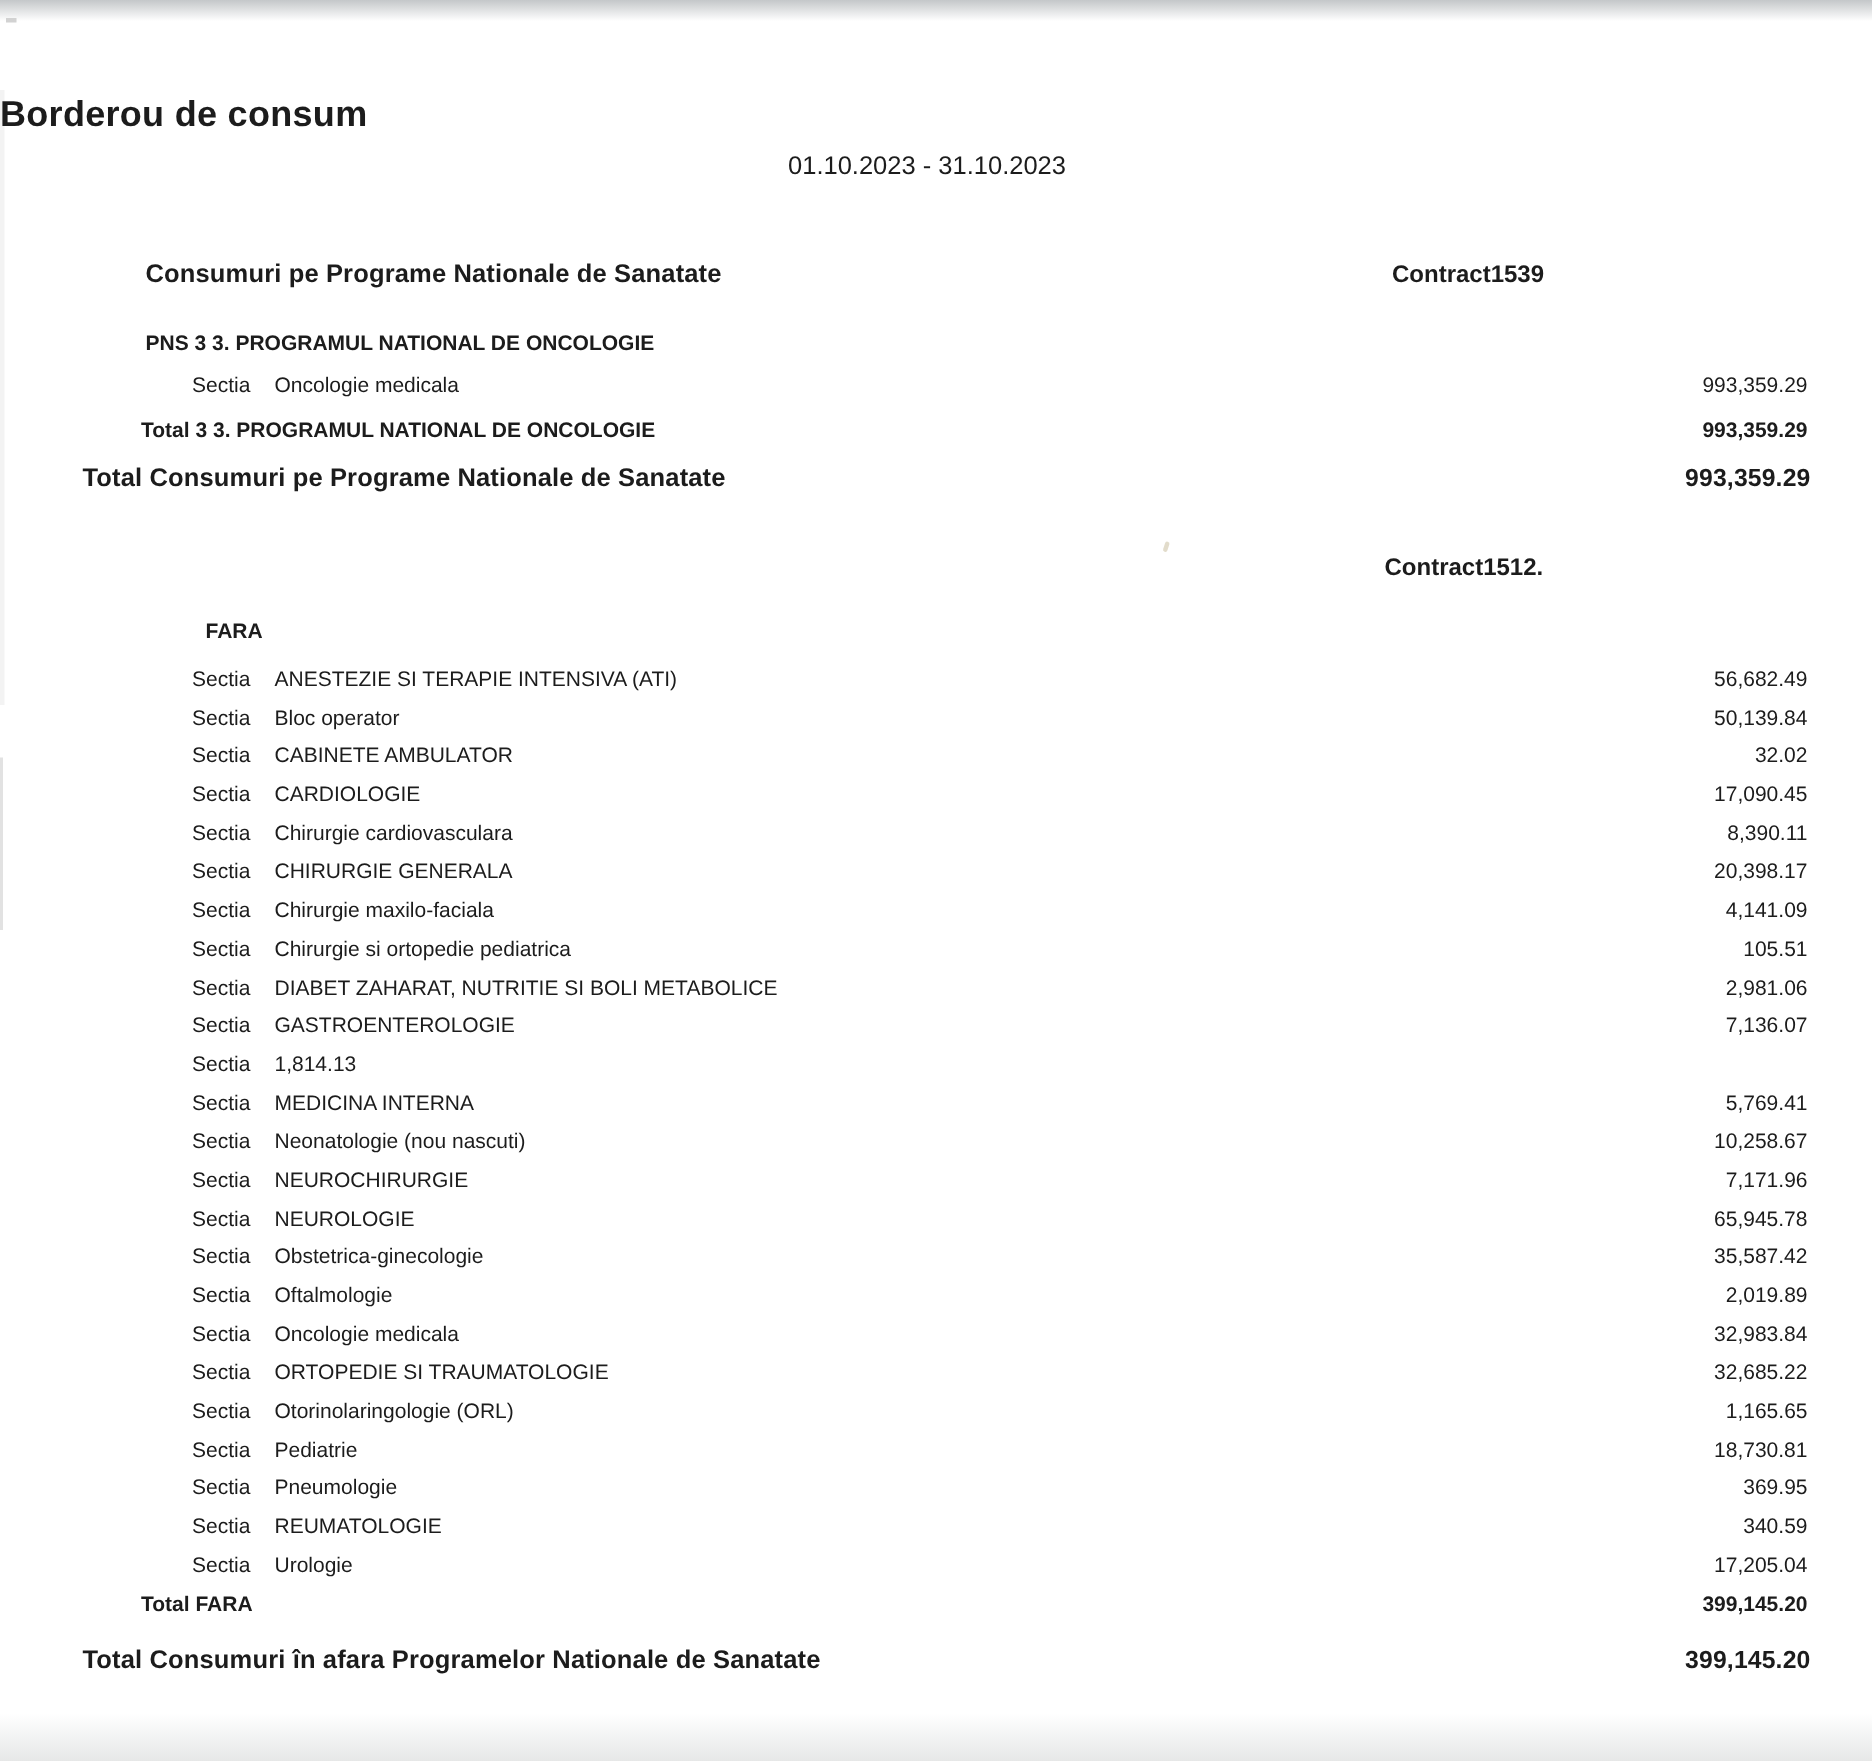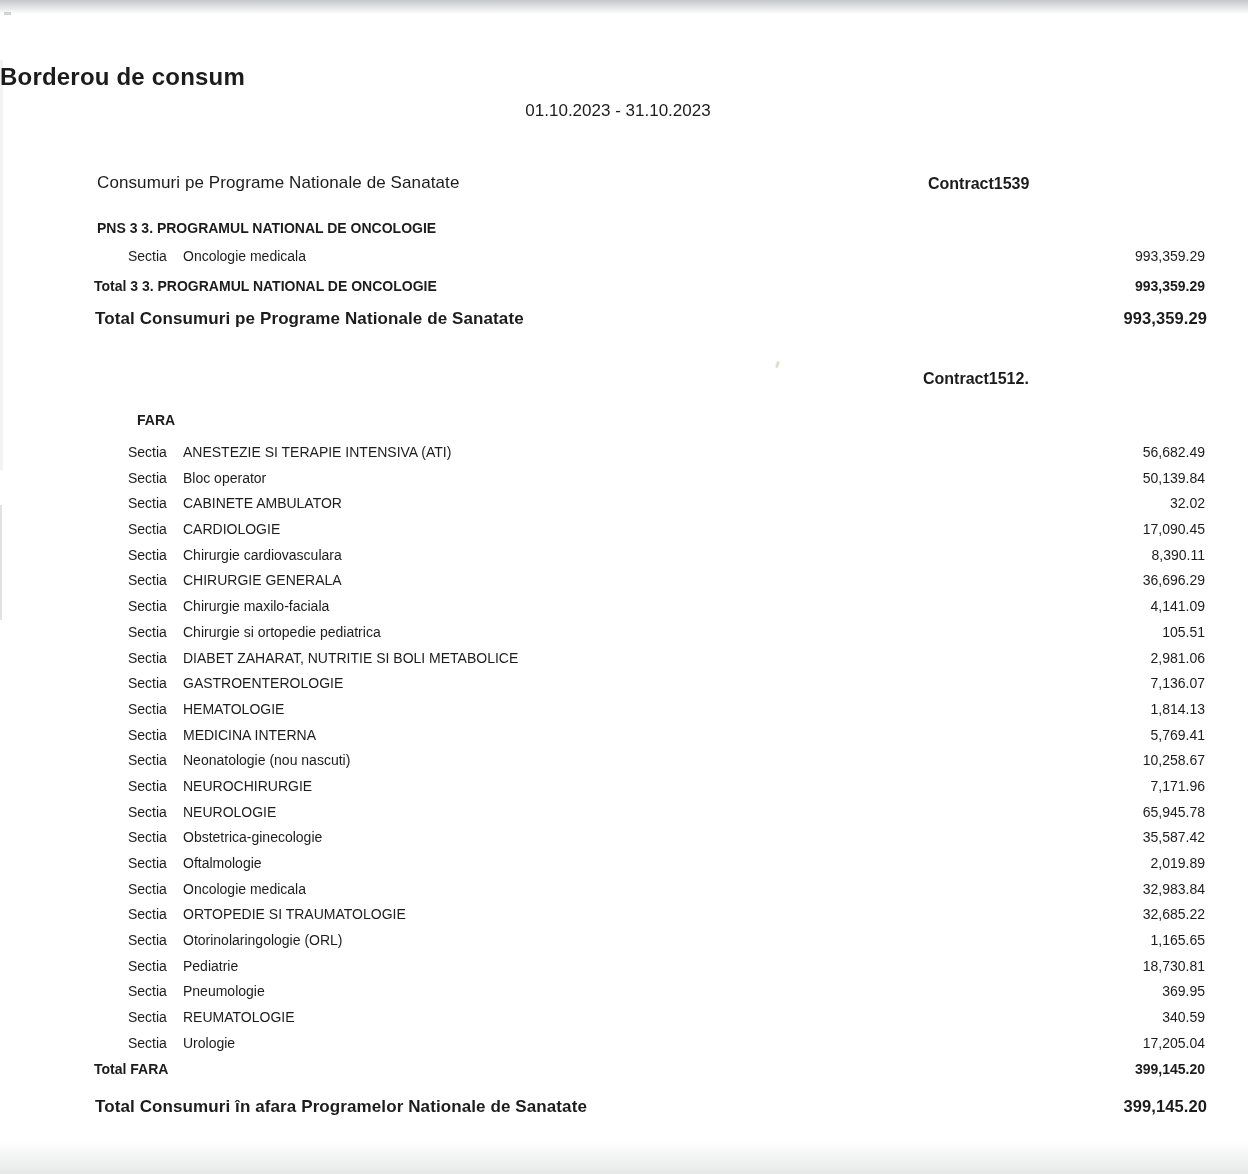--- a/index.html
+++ b/index.html
@@ -19,21 +19,21 @@
   .speck-a { position:absolute; left:776px; top:361px; width:3px; height:7px;
     background:#ddd6c2; transform:rotate(18deg); border-radius:2px; opacity:.85; }
   .speck-b { position:absolute; left:4px; top:12px; width:7px; height:3px; background:#d2d2d2; }
 
   
   .doc-title  { position:absolute; top:63px;  left:0; width:1236px; text-align:left;
     font-size:24px; font-weight:bold; letter-spacing:.2px; }
   .doc-period { position:absolute; top:101px; left:0; width:1236px; text-align:center; font-size:17px; }
 
   
-  .sec-heading { position:absolute; font-size:17px; font-weight:normal; letter-spacing:.1px; }
+  .sec-heading { position:absolute; font-size:17px; font-weight:bold; letter-spacing:.1px; }
   .sec-contract{ position:absolute; font-size:16px; font-weight:bold; }
   .s1-heading  { top:173px; left:97px; }
   .s1-contract { top:175px; left:928px; }
   .s2-heading  { top:367px; left:97px; }
   .s2-contract { top:370px; left:923px; }
 
   .group-label { position:absolute; font-size:14px; font-weight:bold; }
   .s1-group { top:220px; left:97px; }
   .s2-group { top:412px; left:137px; }
 
@@ -49,21 +49,21 @@
 
   
   .gtotal { position:absolute; left:0; right:0; display:flex; align-items:center;
     padding-left:94px; padding-right:43px; font-size:14px; font-weight:bold; }
   .s1-gtotal { top:278px; }
   .s2-gtotal { top:1061px; }
   .gtotal-label { flex:1; }
 
   
   .stotal { position:absolute; left:0; right:0; display:flex; align-items:baseline;
-    padding-left:95px; padding-right:41px; font-size:17px; font-weight:bold; letter-spacing:.1px; }
+    padding-left:55px; padding-right:41px; font-size:17px; font-weight:bold; letter-spacing:.1px; }
   .s1-total { top:309px; }
   .s2-total { top:1097px; }
   .stotal-label { flex:1; }
   .stotal-value { font-size:16.5px; }
 </style>
 </head>
 <body>
 
 <div id="page">
 
@@ -132,21 +132,21 @@
 
       <div class="row">
         <span class="row-prefix">Sectia</span>
         <span class="row-name">Chirurgie cardiovasculara</span>
         <span class="row-value">8,390.11</span>
       </div>
 
       <div class="row">
         <span class="row-prefix">Sectia</span>
         <span class="row-name">CHIRURGIE GENERALA</span>
-        <span class="row-value">36,696.29</span>
+        <span class="row-value">20,398.17</span>
       </div>
 
       <div class="row">
         <span class="row-prefix">Sectia</span>
         <span class="row-name">Chirurgie maxilo-faciala</span>
         <span class="row-value">4,141.09</span>
       </div>
 
       <div class="row">
         <span class="row-prefix">Sectia</span>
@@ -161,21 +161,20 @@
       </div>
 
       <div class="row">
         <span class="row-prefix">Sectia</span>
         <span class="row-name">GASTROENTEROLOGIE</span>
         <span class="row-value">7,136.07</span>
       </div>
 
       <div class="row">
         <span class="row-prefix">Sectia</span>
-        <span class="row-name">HEMATOLOGIE</span>
         <span class="row-value">1,814.13</span>
       </div>
 
       <div class="row">
         <span class="row-prefix">Sectia</span>
         <span class="row-name">MEDICINA INTERNA</span>
         <span class="row-value">5,769.41</span>
       </div>
 
       <div class="row">

